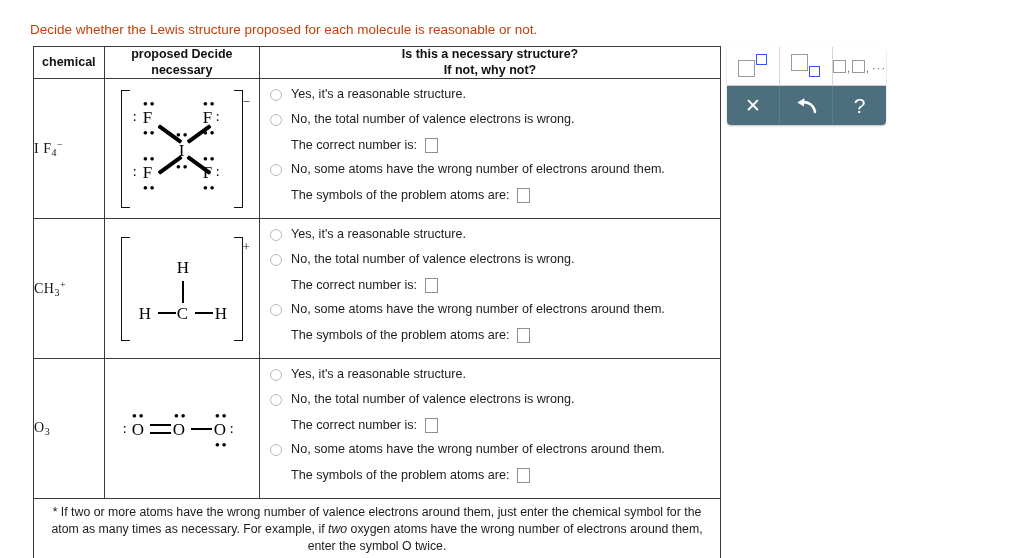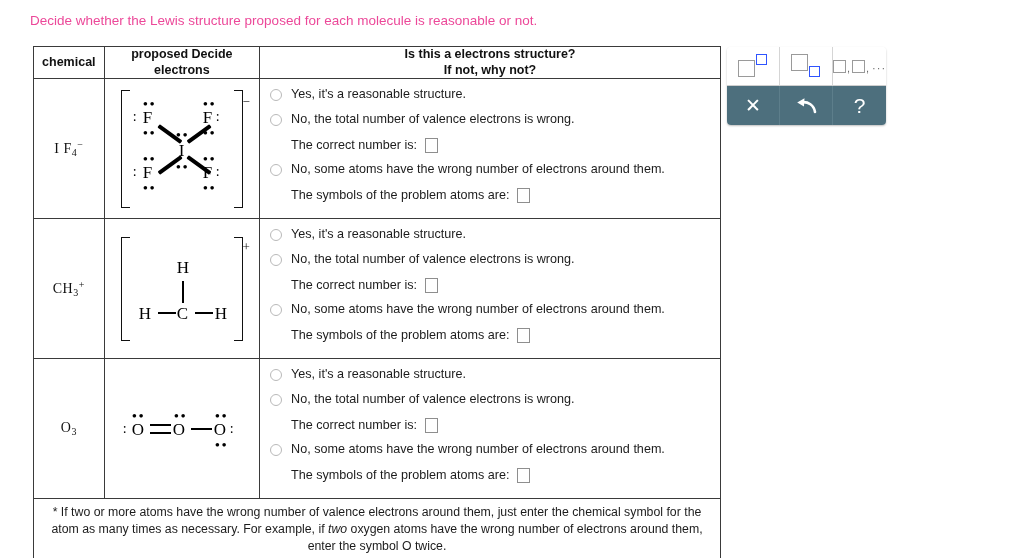--- a/index.html
+++ b/index.html
@@ -12,23 +12,23 @@
     height: 558px;
     font-family: "Liberation Sans", sans-serif;
     color: #1a1a1a;
     position: relative;
     overflow: hidden;
   }
 
   .prompt {
     position: absolute;
     left: 30px;
-    top: 13px;
+    top: 22px;
     font-size: 13.5px;
-    color: #ec4899;
+    color: #c2410c;
     white-space: nowrap;
   }
 
   
   .qtable {
     position: absolute;
     left: 33px;
     top: 46px;
     width: 688px;
     border-collapse: collapse;
@@ -49,21 +49,20 @@
     font-weight: bold;
     text-align: center;
     font-size: 12.5px;
     line-height: 1.25;
     padding: 9px 4px 9px 4px;
     color: #111;
   }
   .hdr-mol { font-size: 12.5px; }
 
   .molcell {
-    text-align: center;
     font-family: "Liberation Serif", serif;
     font-size: 14px;
     color: #111;
     letter-spacing: .5px;
   }
   .molcell sub { font-size: 10px; vertical-align: -3px; }
   .molcell sup { font-size: 10px; vertical-align: 5px; }
 
   .structcell {
     text-align: center;
@@ -260,24 +259,24 @@
 <body>
 
 <div class="prompt">Decide whether the Lewis structure proposed for each molecule is reasonable or not.</div>
 
 <table class="qtable">
   <tbody>
       <tr>
     <th class="col-mol hdr hdr-mol">chemical</th>
     <th class="col-struct hdr">
       <span>proposed Decide</span><br>
-      <span>electrons</span>
+      <span>necessary</span>
     </th>
     <th class="col-ans hdr">
-      <span>Is this a electrons structure?</span><br>
+      <span>Is this a necessary structure?</span><br>
       <span>If not, why not?</span>
     </th>
   </tr>
 
   <tr>
     <td class="molcell">
       <span>I F</span><sub>4</sub><sup>−</sup>
     </td>
     <td class="structcell">
       <div class="lewis" style="width:122px;height:118px;">

